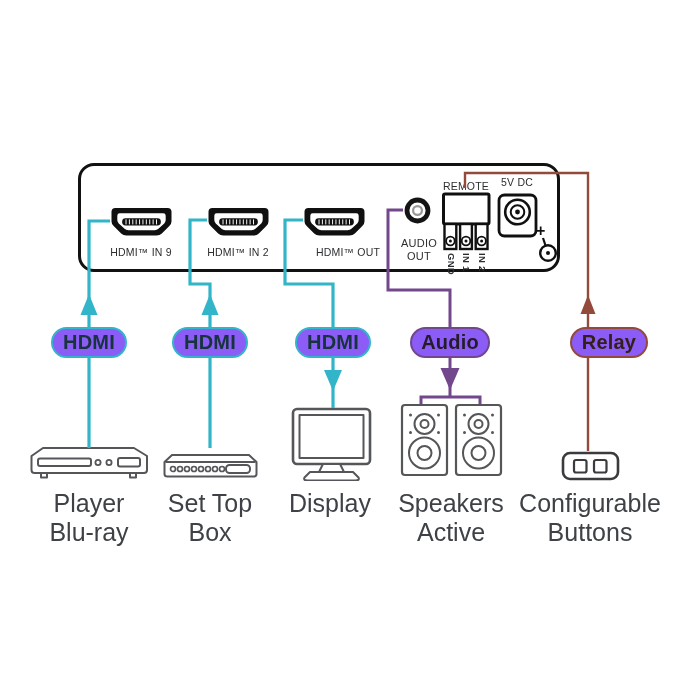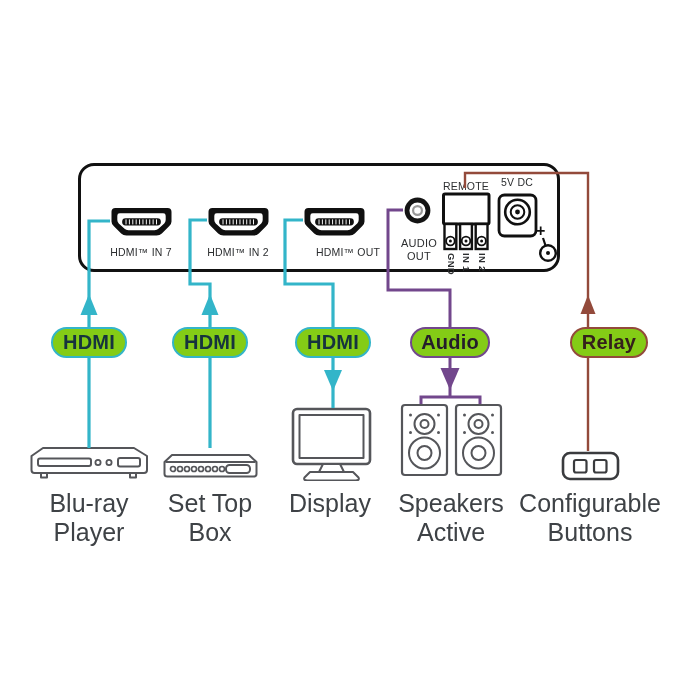--- a/index.html
+++ b/index.html
@@ -22,21 +22,21 @@
   .terminal-label{
     width:38px;height:12px;font-size:9.5px;font-weight:600;color:#2c2e30;
     transform:rotate(90deg);transform-origin:center center;text-align:left;
     letter-spacing:.3px;white-space:nowrap;
   }
   .plus-sign{font-size:16px;font-weight:700;color:#111;line-height:14px;}
   
   .wires{left:0;top:0;z-index:3;pointer-events:none;}
   
   .pill{
-    box-sizing:border-box;height:31px;border-radius:16px;background:#84cc16;
+    box-sizing:border-box;height:31px;border-radius:16px;background:#8b5cf6;
     display:flex;align-items:center;justify-content:center;
     font-size:20px;font-weight:700;z-index:4;letter-spacing:.2px;
   }
   .pill-hdmi{border:2.5px solid #33b5c9;color:#16333e;}
   .pill-audio{border:2.5px solid #72478c;color:#241c2b;}
   .pill-relay{border:2.5px solid #934a3b;color:#34201b;}
   
   .device-svg{z-index:2;}
   .device-label{
     font-size:25px;color:#3e4246;text-align:center;line-height:29px;z-index:2;
@@ -61,21 +61,21 @@
         <line x1="23" y1="12.8" x2="23" y2="18"></line>
           <line x1="26.5" y1="12.8" x2="26.5" y2="18"></line>
         <line x1="30" y1="12.8" x2="30" y2="18"></line>
           <line x1="33.5" y1="12.8" x2="33.5" y2="18"></line>
         <line x1="37" y1="12.8" x2="37" y2="18"></line>
           <line x1="40.5" y1="12.8" x2="40.5" y2="18"></line>
         <line x1="44" y1="12.8" x2="44" y2="18"></line>
           <line x1="47.5" y1="12.8" x2="47.5" y2="18"></line>
       </g>
     </svg>
-    <div class="abs port-label" style="left:96px;top:246px;">HDMI™ IN 7</div>
+    <div class="abs port-label" style="left:96px;top:246px;">HDMI™ IN 9</div>
 
     <svg class="abs" style="left:207px;top:207px;" width="63" height="30" viewBox="0 0 64 31">
       <path d="M5 1 H59 Q63 1 63 5 V15 Q63 18 60.5 20 L53 27.5 Q51 29.5 47.5 29.5 H16.5 Q13 29.5 11 27.5 L3.5 20 Q1 18 1 15 V5 Q1 1 5 1 Z" fill="#101010"></path>
       <path d="M9.5 6.5 H54.5 Q57 6.5 57 9 V13.5 Q57 15.5 55.5 17 L49.5 22.5 Q48 24 45.5 24 H18.5 Q16 24 14.5 22.5 L8.5 17 Q7 15.5 7 13.5 V9 Q7 6.5 9.5 6.5 Z" fill="#ffffff"></path>
       <rect x="12" y="11.5" width="40" height="7.5" rx="3.5" fill="#101010"></rect>
       <g stroke="#ffffff" stroke-width="1">
         <line x1="16" y1="12.8" x2="16" y2="18"></line>
           <line x1="19.5" y1="12.8" x2="19.5" y2="18"></line>
         <line x1="23" y1="12.8" x2="23" y2="18"></line>
           <line x1="26.5" y1="12.8" x2="26.5" y2="18"></line>
@@ -241,22 +241,22 @@
     </g>
   </svg>
 
   <svg class="abs device-svg" style="left:561px;top:451px;" width="59" height="30" viewBox="0 0 59 30">
     <rect x="2" y="2" width="55" height="26" rx="7" fill="#ffffff" stroke="#3a3b3e" stroke-width="2.6"></rect>
     <rect x="13" y="9" width="12.5" height="12.5" rx="2" fill="#ffffff" stroke="#3a3b3e" stroke-width="2.2"></rect>
     <rect x="33" y="9" width="12.5" height="12.5" rx="2" fill="#ffffff" stroke="#3a3b3e" stroke-width="2.2"></rect>
   </svg>
 
   <div class="abs device-label" style="left:28px;top:489px;width:122px;">
+    <div>Player</div>
     <div>Blu-ray</div>
-    <div>Player</div>
   </div>
   <div class="abs device-label" style="left:149px;top:489px;width:122px;">
     <div>Set Top</div>
     <div>Box</div>
   </div>
   <div class="abs device-label" style="left:269px;top:489px;width:122px;">
     <div>Display</div>
     <div></div>
   </div>
   <div class="abs device-label" style="left:390px;top:489px;width:122px;">

